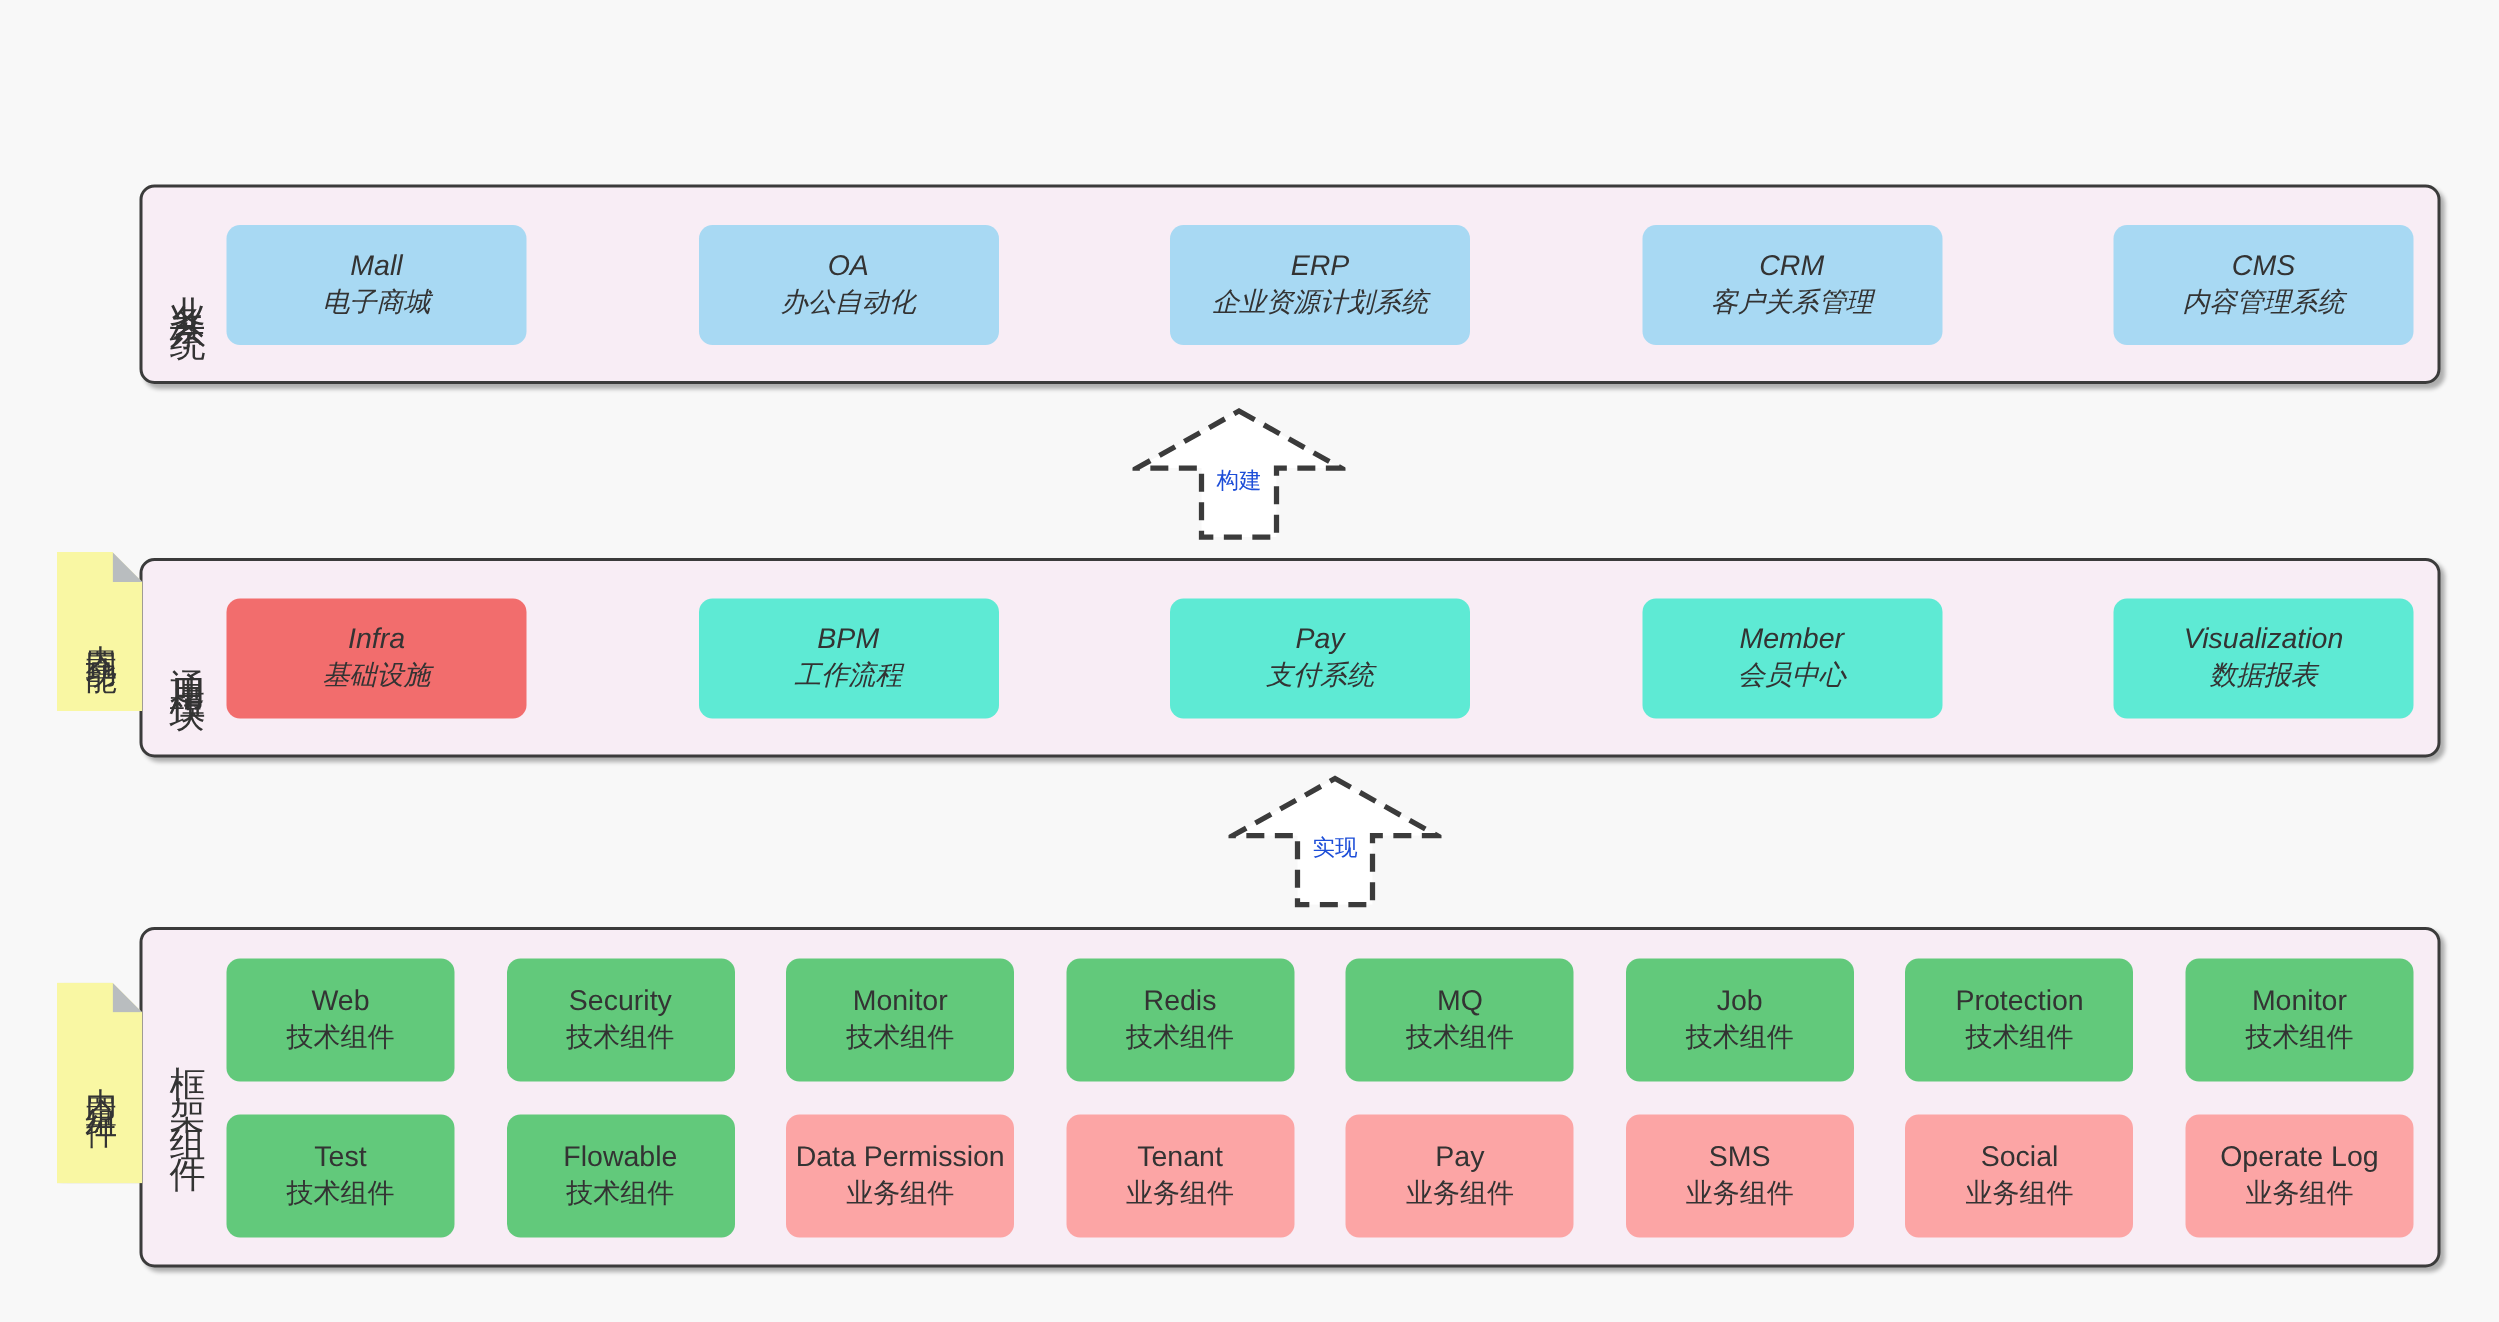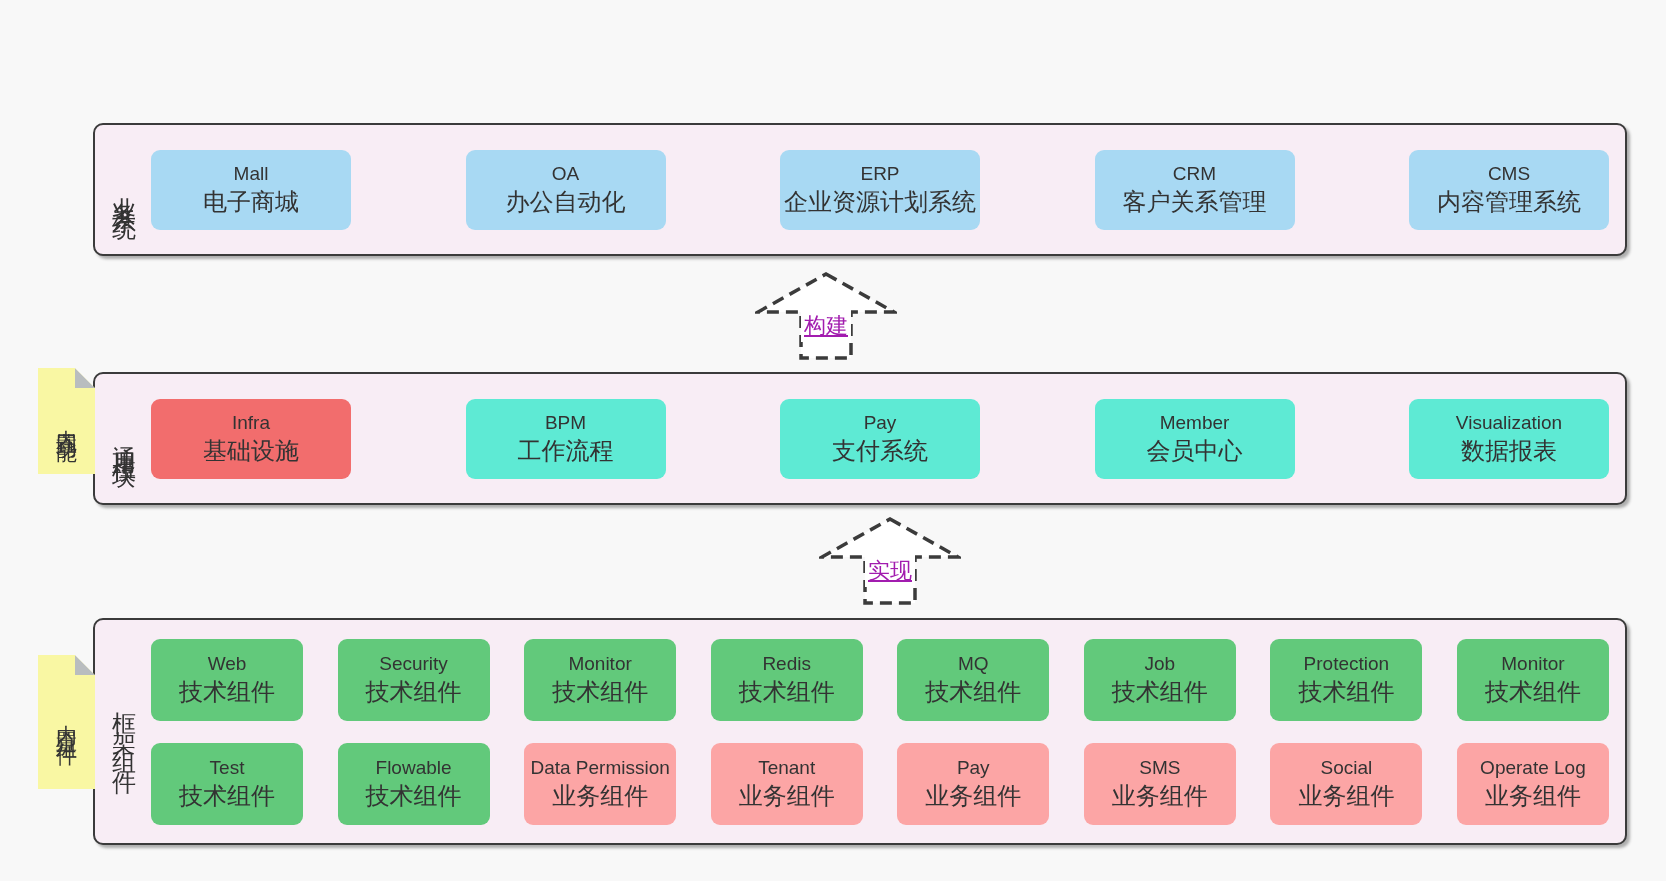--- a/index.html
+++ b/index.html
@@ -32,24 +32,24 @@
   .band-grid{
     flex:1;display:flex;flex-direction:column;justify-content:center;
     gap:22px;padding:0 16px 0 4px;
   }
   .grid-row{display:flex;justify-content:space-between;}
   .box{
     border-radius:9px;display:flex;flex-direction:column;
     align-items:center;justify-content:center;text-align:center;
     line-height:1.32;
   }
-  .box-wide{width:200px;height:80px;}
+  .box-wide{width:200px;height:80px;font-style:italic;}
   .box-narrow{width:152px;height:82px;}
   .box-title{font-size:19px;}
-  .box-sub{font-size:24px;}
+  .box-sub{font-size:18px;}
   .box-blue{background:#a8d9f3;}
   .box-red{background:#f26d6d;}
   .box-pink{background:#5eead4;}
   .box-green{background:#62c97b;}
   .box-green-light{background:#fca5a5;}
   .note{
     position:absolute;left:38px;width:57px;background:#f9f7a3;
     clip-path:polygon(0 0,calc(100% - 20px) 0,100% 20px,100% 100%,0 100%);
     filter:drop-shadow(2px 2px 2px rgba(0,0,0,.28));
     display:flex;align-items:center;justify-content:center;
@@ -66,23 +66,22 @@
     position:absolute;top:0;right:0;width:20px;height:20px;
     background:#b9bdbf;
     clip-path:polygon(0 0,100% 100%,0 100%);
   }
   .arrow{position:absolute;width:142px;height:90px;}
   #arrow1{left:755px;top:271px;}
   #arrow2{left:819px;top:516px;}
   .arrow svg{display:block;width:142px;height:90px;}
   .arrow-label{
     position:absolute;left:50%;top:39px;transform:translateX(-50%);
-    background:#ffffff;font-size:22px;padding:1px 3px;white-space:nowrap;
-    color:#a21caf;
-    text-decoration:underline;
+    background:#ffffff;font-size:15px;padding:1px 3px;white-space:nowrap;
+    color:#1d4ed8;
   }
 </style>
 </head>
 <body>
 
 <div class="band" id="band1">
   <div class="band-label">业务系统</div>
   <div class="band-content">
     <div class="box box-wide box-blue">
       <div class="box-title">Mall</div>

